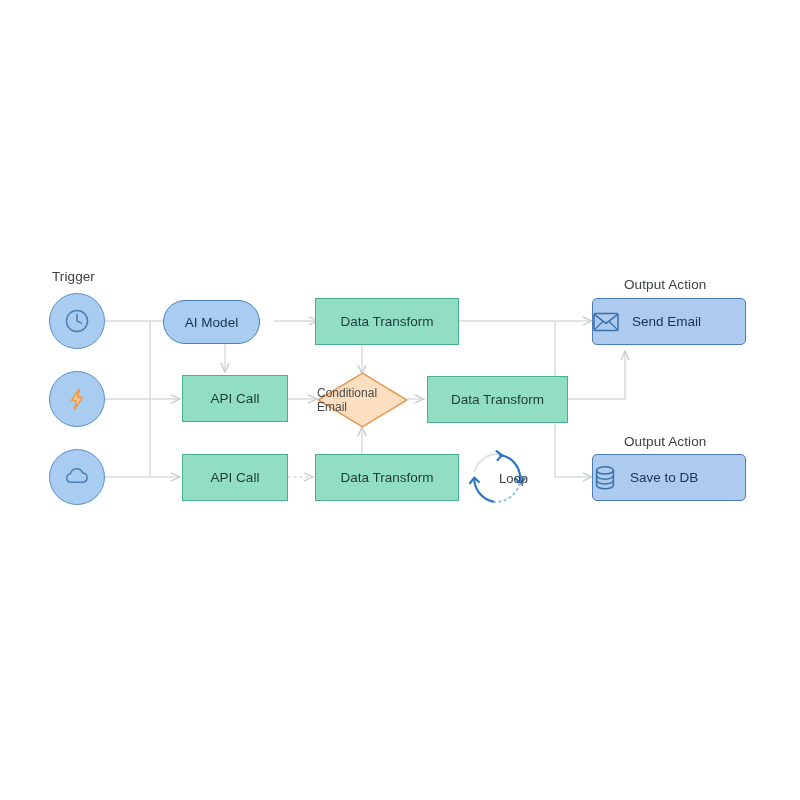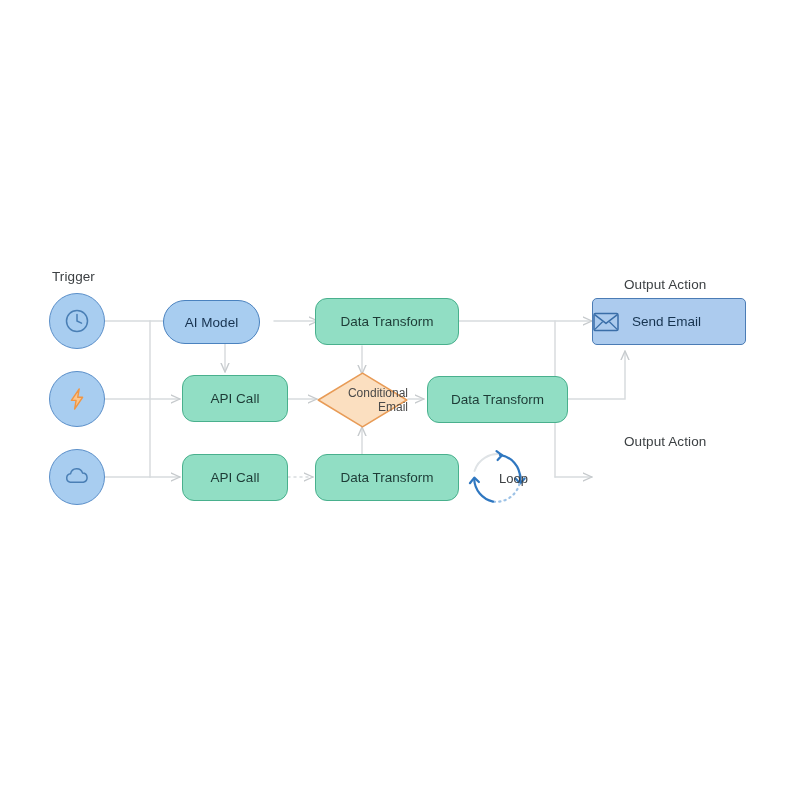--- a/index.html
+++ b/index.html
@@ -48,21 +48,21 @@
   .trigger-circle {
     width: 56px;
     height: 56px;
     border-radius: 50%;
     background: #a8cdf0;
     border: 1.4px solid #5b8fc9;
   }
   .trigger-circle svg { display: block; }
   
   .box {
-    border-radius: 12px;
+    border-radius: 0;
     font-size: 13.5px;
     color: #1f3a36;
   }
   .box-green {
     background: #91dec4;
     border: 1.4px solid #49b08d;
     color: #1d3b36;
   }
   .box-blue-pill {
     background: #a8cdf0;
@@ -89,21 +89,21 @@
     position: absolute;
     left: 0; top: 0;
     width: 100%; height: 100%;
   }
   .diamond-text {
     position: absolute;
     left: 0; top: 0;
     width: 100%; height: 100%;
     display: flex;
     flex-direction: column;
-    align-items: flex-end;
+    align-items: flex-start;
     justify-content: center;
     font-size: 12px;
     line-height: 14.5px;
     color: #4a4a4a;
     text-align: center;
     pointer-events: none;
   }
   
   .loop-wrap {
     position: absolute;
@@ -259,14 +259,25 @@
     <span>
       <svg width="26" height="20" viewBox="0 0 26 20">
         <rect x="1" y="1.6" width="24" height="17" rx="1.4" fill="none" stroke="#3a6ea8" stroke-width="1.5"></rect>
         <path d="M 1.6 2.6 L 13 11.4 L 24.4 2.6" fill="none" stroke="#3a6ea8" stroke-width="1.5" stroke-linejoin="round"></path>
         <path d="M 1.6 17.6 L 9.6 9.8 M 24.4 17.6 L 16.4 9.8" fill="none" stroke="#3a6ea8" stroke-width="1.3"></path>
       </svg>
     </span>
     <span class="label">Send Email</span>
   </div>
 
+  <div class="node box box-output" style="left:592px; top:454px; width:154px; height:47px;">
+    <span>
+      <svg width="24" height="26" viewBox="0 0 24 26">
+        <ellipse cx="12" cy="5.4" rx="8.4" ry="3.6" fill="none" stroke="#3a6ea8" stroke-width="1.5"></ellipse>
+        <path d="M 3.6 5.4 L 3.6 20.2 A 8.4 3.6 0 0 0 20.4 20.2 L 20.4 5.4" fill="none" stroke="#3a6ea8" stroke-width="1.5"></path>
+        <path d="M 3.6 10.6 A 8.4 3.6 0 0 0 20.4 10.6" fill="none" stroke="#3a6ea8" stroke-width="1.4"></path>
+        <path d="M 3.6 15.4 A 8.4 3.6 0 0 0 20.4 15.4" fill="none" stroke="#3a6ea8" stroke-width="1.4"></path>
+      </svg>
+    </span>
+    <span class="label">Save to DB</span>
+  </div>
 
 </div>
 
 </body></html>

